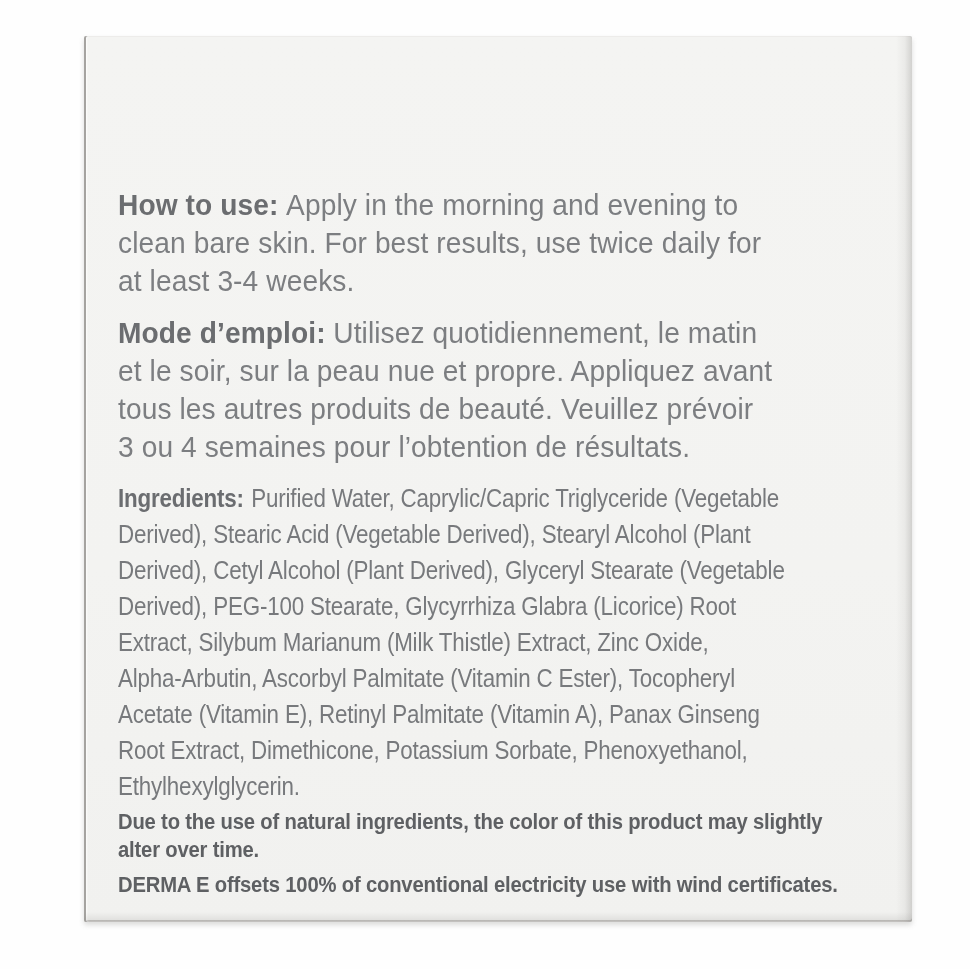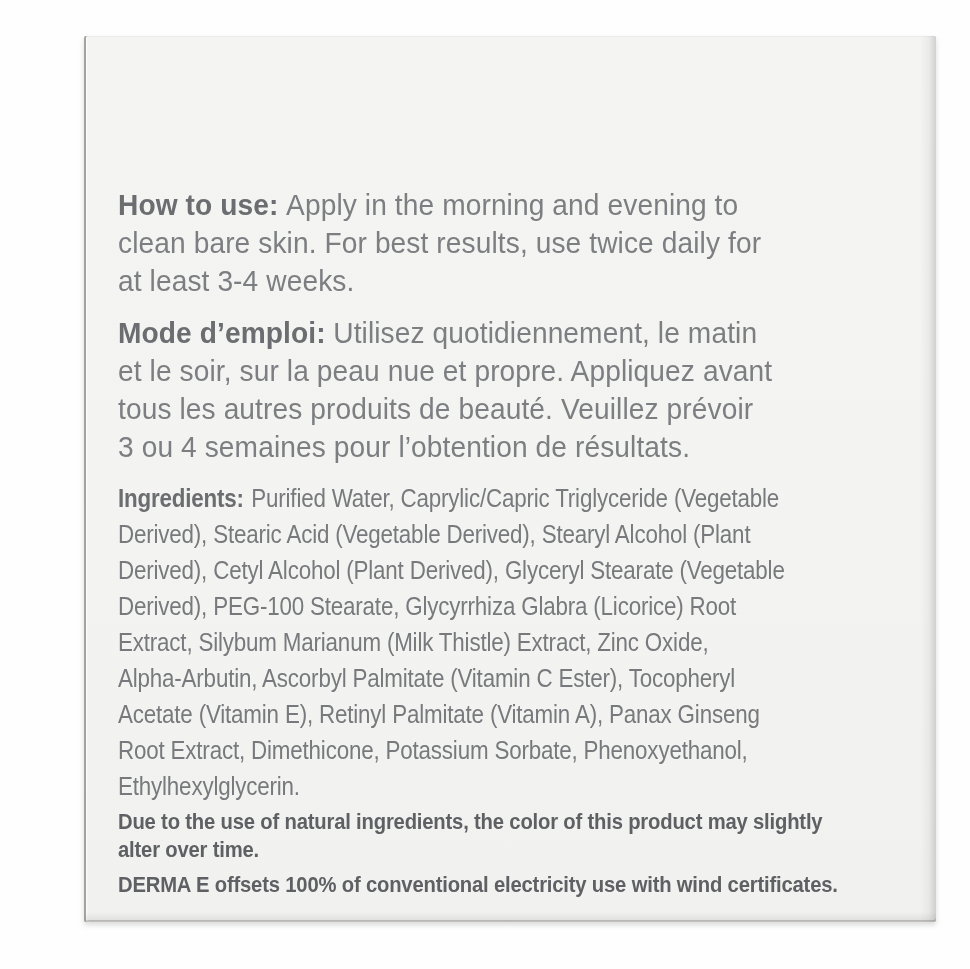--- a/index.html
+++ b/index.html
@@ -26,21 +26,20 @@
     height: 886px;
     background: linear-gradient(180deg, #f4f4f2 0%, #f3f3f1 60%, #f1f1ef 100%);
     border-radius: 2px;
     overflow: hidden;
     box-shadow:
       inset 2px 0 0 #a5a3a0,      
       inset 3px 0 2px rgba(255,255,255,0.8),
       inset 0 1px 0 #e8e7e5,      
       inset 0 -2px 0 #c2c0bd,     
       0 3px 5px rgba(120,118,115,0.25); 
-    padding-left: 24px;
   }
   .box-right-shade {
     position: absolute;
     right: 0;
     top: 0;
     width: 16px;
     height: 100%;
     background: linear-gradient(to right, rgba(0,0,0,0) 0%, rgba(150,148,145,0.10) 55%, rgba(120,118,115,0.28) 100%);
     pointer-events: none;
   }

